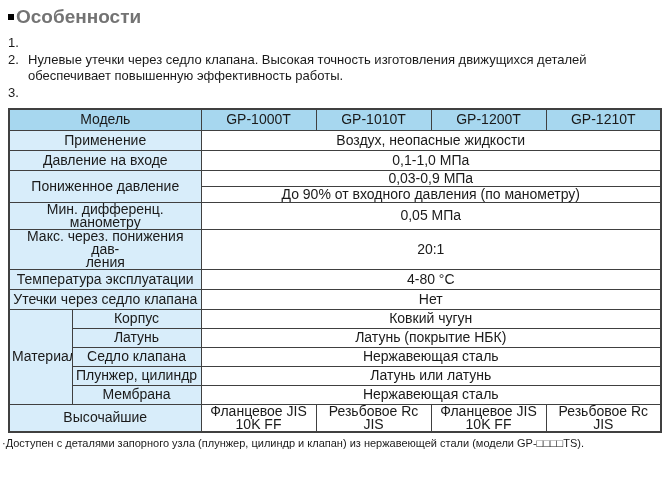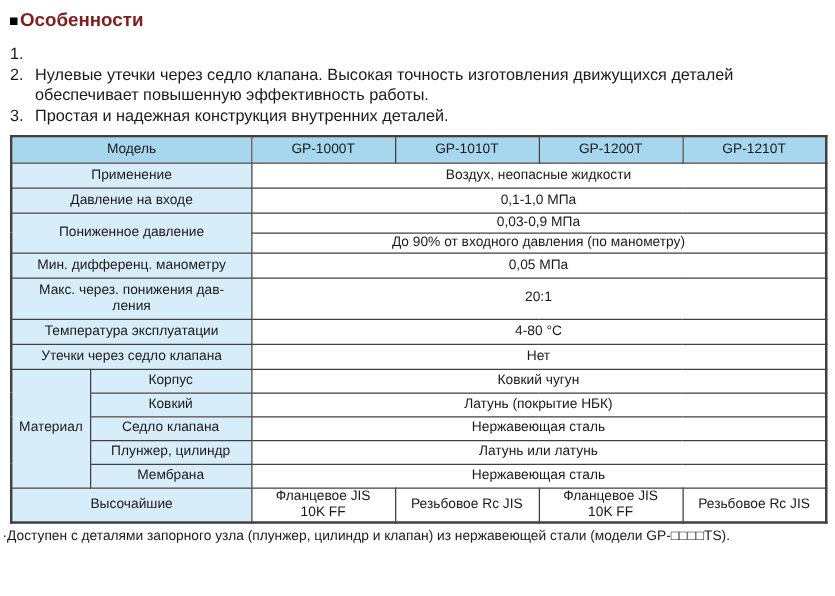--- a/index.html
+++ b/index.html
@@ -7,22 +7,22 @@
     width:668px; height:477px; overflow:hidden;
     font-family:"Liberation Sans", sans-serif;
     color:#1a1a1a;
     -webkit-font-smoothing:antialiased;
   }
   .page { padding:8px 8px 0 8px; }
 
   
   .section-title {
     display:flex; align-items:center;
-    font-size:15px; font-weight:bold; line-height:18px;
-    color:#7f1d1d;
+    font-size:19px; font-weight:bold; line-height:18px;
+    color:#737373;
   }
   .sq {
     width:6px; height:6px; background:#000;
     display:inline-block; margin-right:2px; flex:none;
   }
 
   
   .features-list { margin-top:9px; }
   .feature-item { display:flex; font-size:13px; line-height:16px; margin-bottom:1px; }
   .feature-num { width:20px; flex:none; }
@@ -31,21 +31,21 @@
   .specs-title { margin-top:16px; }
 
   
   table.specs {
     border-collapse:collapse; table-layout:fixed;
     width:652px; margin-top:7px;
     border:2px solid var(--border, #404040);
   }
   .specs td, .specs th {
     border:1px solid var(--border, #404040);
-    font-size:11px; font-weight:normal;
+    font-size:14px; font-weight:normal;
     text-align:center; vertical-align:middle;
     padding:0 2px; line-height:13px; overflow:hidden;
     white-space:pre-line;
   }
   .lbl  { background:var(--label-bg, #d8edfa); }
   .hdr  { background:var(--header-bg, #a7d7ef); }
   .model-cell { font-weight:bold; }
   tr.r-hdr  { height:21px; }
   tr.r-std  { height:20px; }
   tr.r-sub  { height:16px; }
@@ -74,21 +74,20 @@
     <div class="feature-item">
       <span class="feature-num">1.</span>
     </div>
     <div class="feature-item">
       <span class="feature-num">2.</span>
       <span class="feature-text">Нулевые утечки через седло клапана. Высокая точность изготовления движущихся деталей
 обеспечивает повышенную эффективность работы.</span>
     </div>
     <div class="feature-item">
       <span class="feature-num">3.</span>
-      <span class="feature-text">Простая и надежная конструкция внутренних деталей.</span>
     </div>
   </div>
 
 
   <table class="specs">
     <colgroup>
       <col style="width:63px">
         <col style="width:129px">
       <col style="width:115px">
         <col style="width:115px">
@@ -143,21 +142,21 @@
       <td class="lbl" colspan="2">Утечки через седло клапана</td>
       <td colspan="4">Нет</td>
     </tr>
 
     <tr class="r-mat">
       <td class="lbl" rowspan="5">Материал</td>
       <td class="lbl">Корпус</td>
       <td colspan="4">Ковкий чугун</td>
     </tr>
     <tr class="r-mat">
-      <td class="lbl">Ковкий</td>
+      <td class="lbl">Латунь</td>
       <td colspan="4">Латунь (покрытие НБК)</td>
     </tr>
     <tr class="r-mat">
       <td class="lbl">Седло клапана</td>
       <td colspan="4">Нержавеющая сталь</td>
     </tr>
     <tr class="r-mat">
       <td class="lbl">Плунжер, цилиндр</td>
       <td colspan="4">Латунь или латунь</td>
     </tr>

